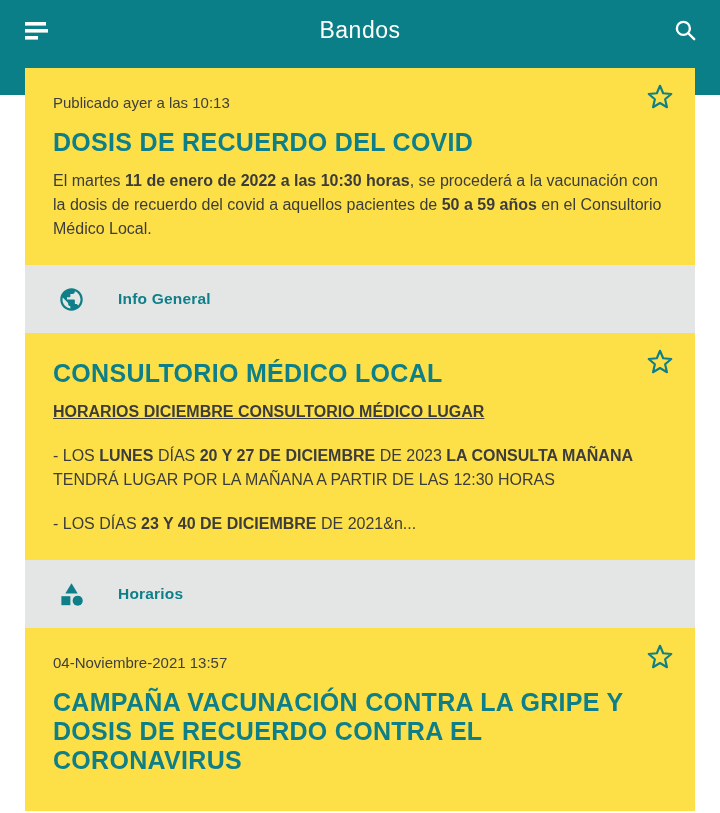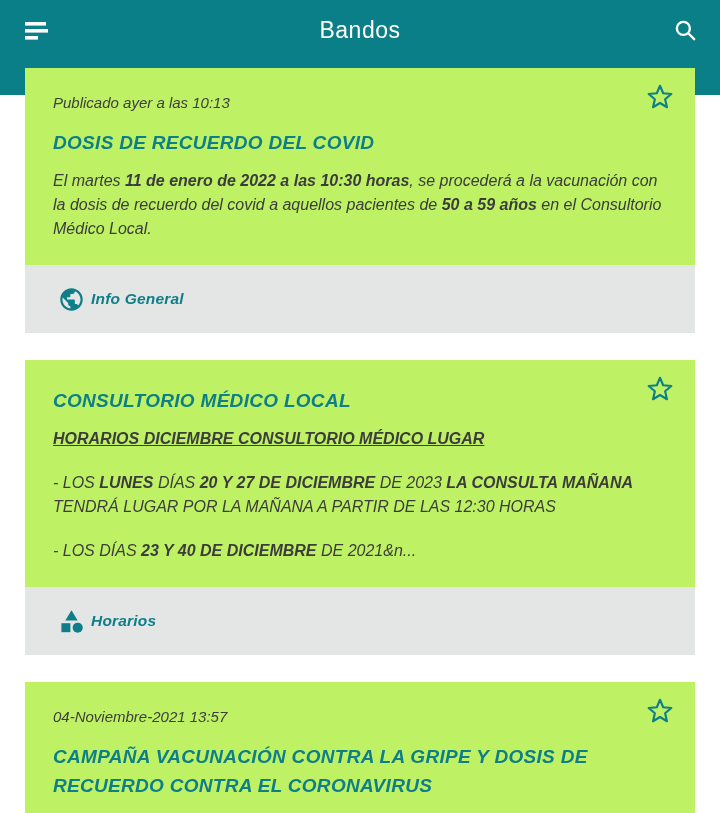--- a/index.html
+++ b/index.html
@@ -48,35 +48,33 @@
     align-items: center;
     justify-content: center;
   }
   
   .card-list {
     position: relative;
     margin-top: -27px;
     padding: 0 25px;
   }
   .card {
-    background: #bef264;
-    margin-bottom: 27px;
-    position: relative;
-    font-style: italic;
+    background: #fde047;
+    position: relative;
   }
   .card-main {
     padding: 26px 28px 24px 28px;
   }
   .card-date {
     font-size: 15px;
     color: #3e3e3e;
     margin: 0 0 17px 0;
   }
   .card-title {
-    font-size: 19px;
+    font-size: 25px;
     font-weight: 700;
     color: #0e7f88;
     letter-spacing: 0.3px;
     line-height: 29px;
     margin: 0 0 12px 0;
     padding-right: 40px;
   }
   .card-body .para {
     font-size: 16px;
     line-height: 24px;
@@ -94,21 +92,21 @@
     border: none;
     padding: 4px;
     cursor: pointer;
   }
   .card-footer {
     background: #e4e6e6;
     height: 68px;
     display: flex;
     align-items: center;
     padding: 0 33px;
-    gap: 6px;
+    gap: 33px;
     cursor: pointer;
   }
   .category-label {
     color: #0e7f88;
     font-size: 15.5px;
     font-weight: 700;
     letter-spacing: 0.2px;
   }
   .cat-icon { display: flex; }
 </style>

